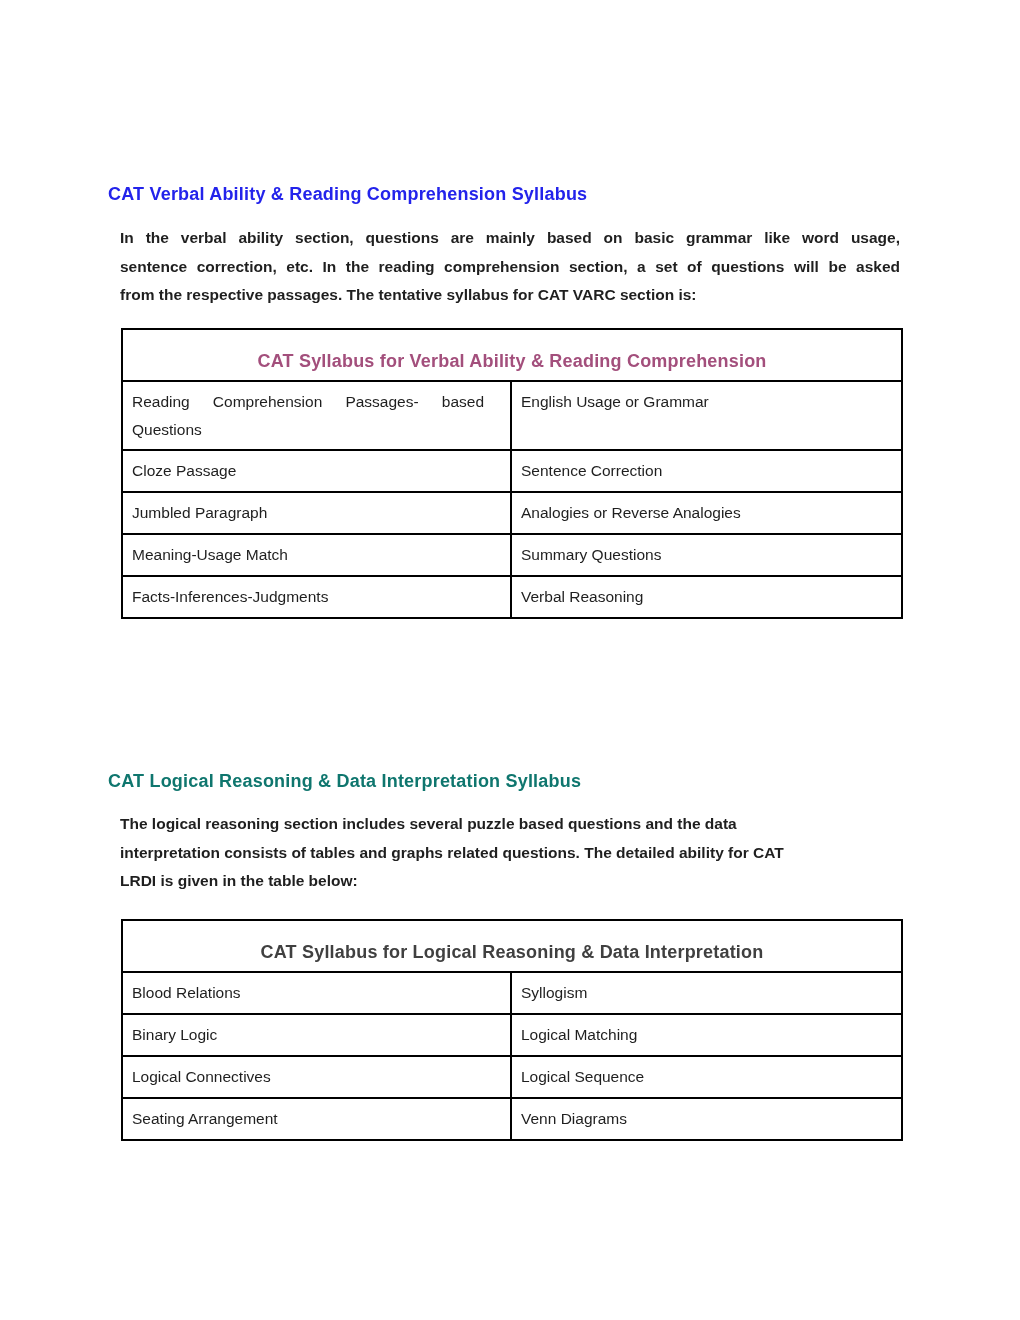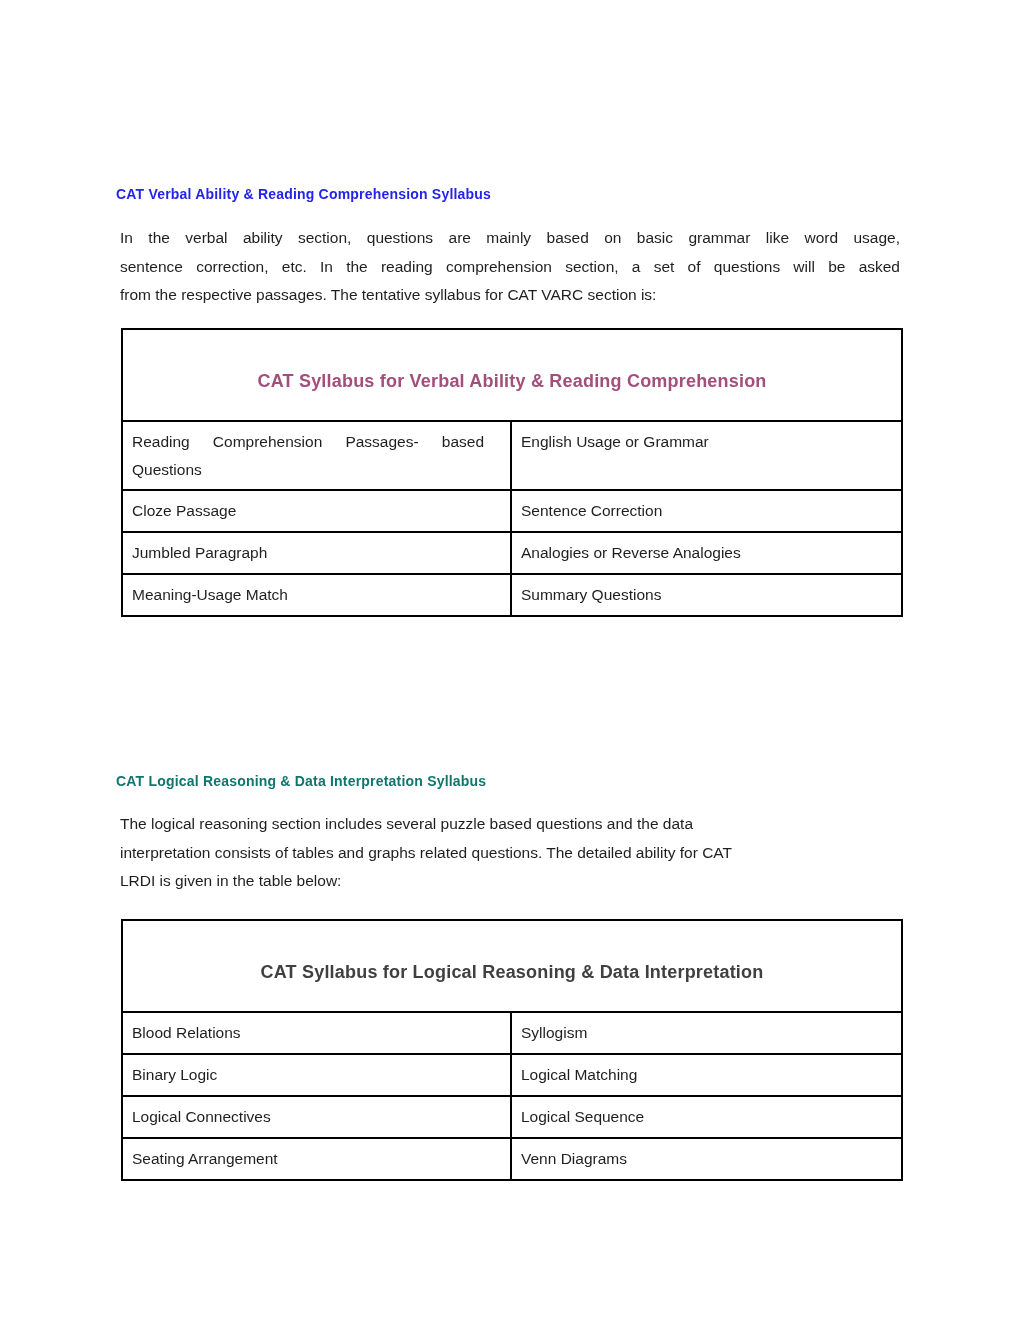--- a/index.html
+++ b/index.html
@@ -8,36 +8,37 @@
     position: relative;
     width: 1020px;
     height: 1320px;
     background: #ffffff;
     font-family: "Liberation Sans", sans-serif;
     color: #1f1f1f;
     overflow: hidden;
   }
   .section-heading {
     position: absolute;
-    left: 116px;
+    left: 108px;
     width: 790px;
-    font-size: 14px;
+    font-size: 18px;
     font-weight: bold;
     line-height: 30px;
     letter-spacing: 0.2px;
   }
   .h-varc { top: 179px; color: #2323eb; }
   .h-lrdi { top: 766px; color: #0f766e; }
   .para {
     position: absolute;
     left: 120px;
     width: 780px;
     font-size: 15.5px;
     line-height: 28.5px;
     color: #1f1f1f;
+    font-weight: bold;
   }
   .para-varc { top: 224px; }
   .para-lrdi { top: 810px; }
   .jline { text-align: justify; text-align-last: justify; }
   .jline-last { text-align: left; }
   .syllabus-table {
     position: absolute;
     left: 121px;
     width: 780px;
     border-collapse: collapse;
@@ -45,21 +46,21 @@
   }
   .t-varc { top: 328px; }
   .t-lrdi { top: 919px; }
   .syllabus-table col.c1 { width: 389px; }
   .syllabus-table col.c2 { width: 391px; }
   .syllabus-table th, .syllabus-table td {
     border: 2px solid #000000;
     background: #ffffff;
   }
   .syllabus-table th {
-    height: 92px;
+    height: 52px;
     font-size: 18px;
     font-weight: bold;
     text-align: center;
     vertical-align: middle;
     padding-top: 12px;
     letter-spacing: 0.2px;
   }
   .t-varc th { color: #a34f7c; }
   .t-lrdi th { color: #404040; }
   .syllabus-table td {
@@ -109,20 +110,24 @@
         <td>Sentence Correction</td>
       </tr>
       <tr>
         <td>Jumbled Paragraph</td>
         <td>Analogies or Reverse Analogies</td>
       </tr>
       <tr>
         <td>Meaning-Usage Match</td>
         <td>Summary Questions</td>
       </tr>
+      <tr>
+        <td>Facts-Inferences-Judgments</td>
+        <td>Verbal Reasoning</td>
+      </tr>
     </tbody>
   </table>
 
   <div class="section-heading h-lrdi">CAT Logical Reasoning &amp; Data Interpretation Syllabus</div>
 
   <div class="para para-lrdi">
     <div>The logical reasoning section includes several puzzle based questions and the data</div>
     <div>interpretation consists of tables and graphs related questions. The detailed ability for CAT</div>
     <div>LRDI is given in the table below:</div>
   </div>

